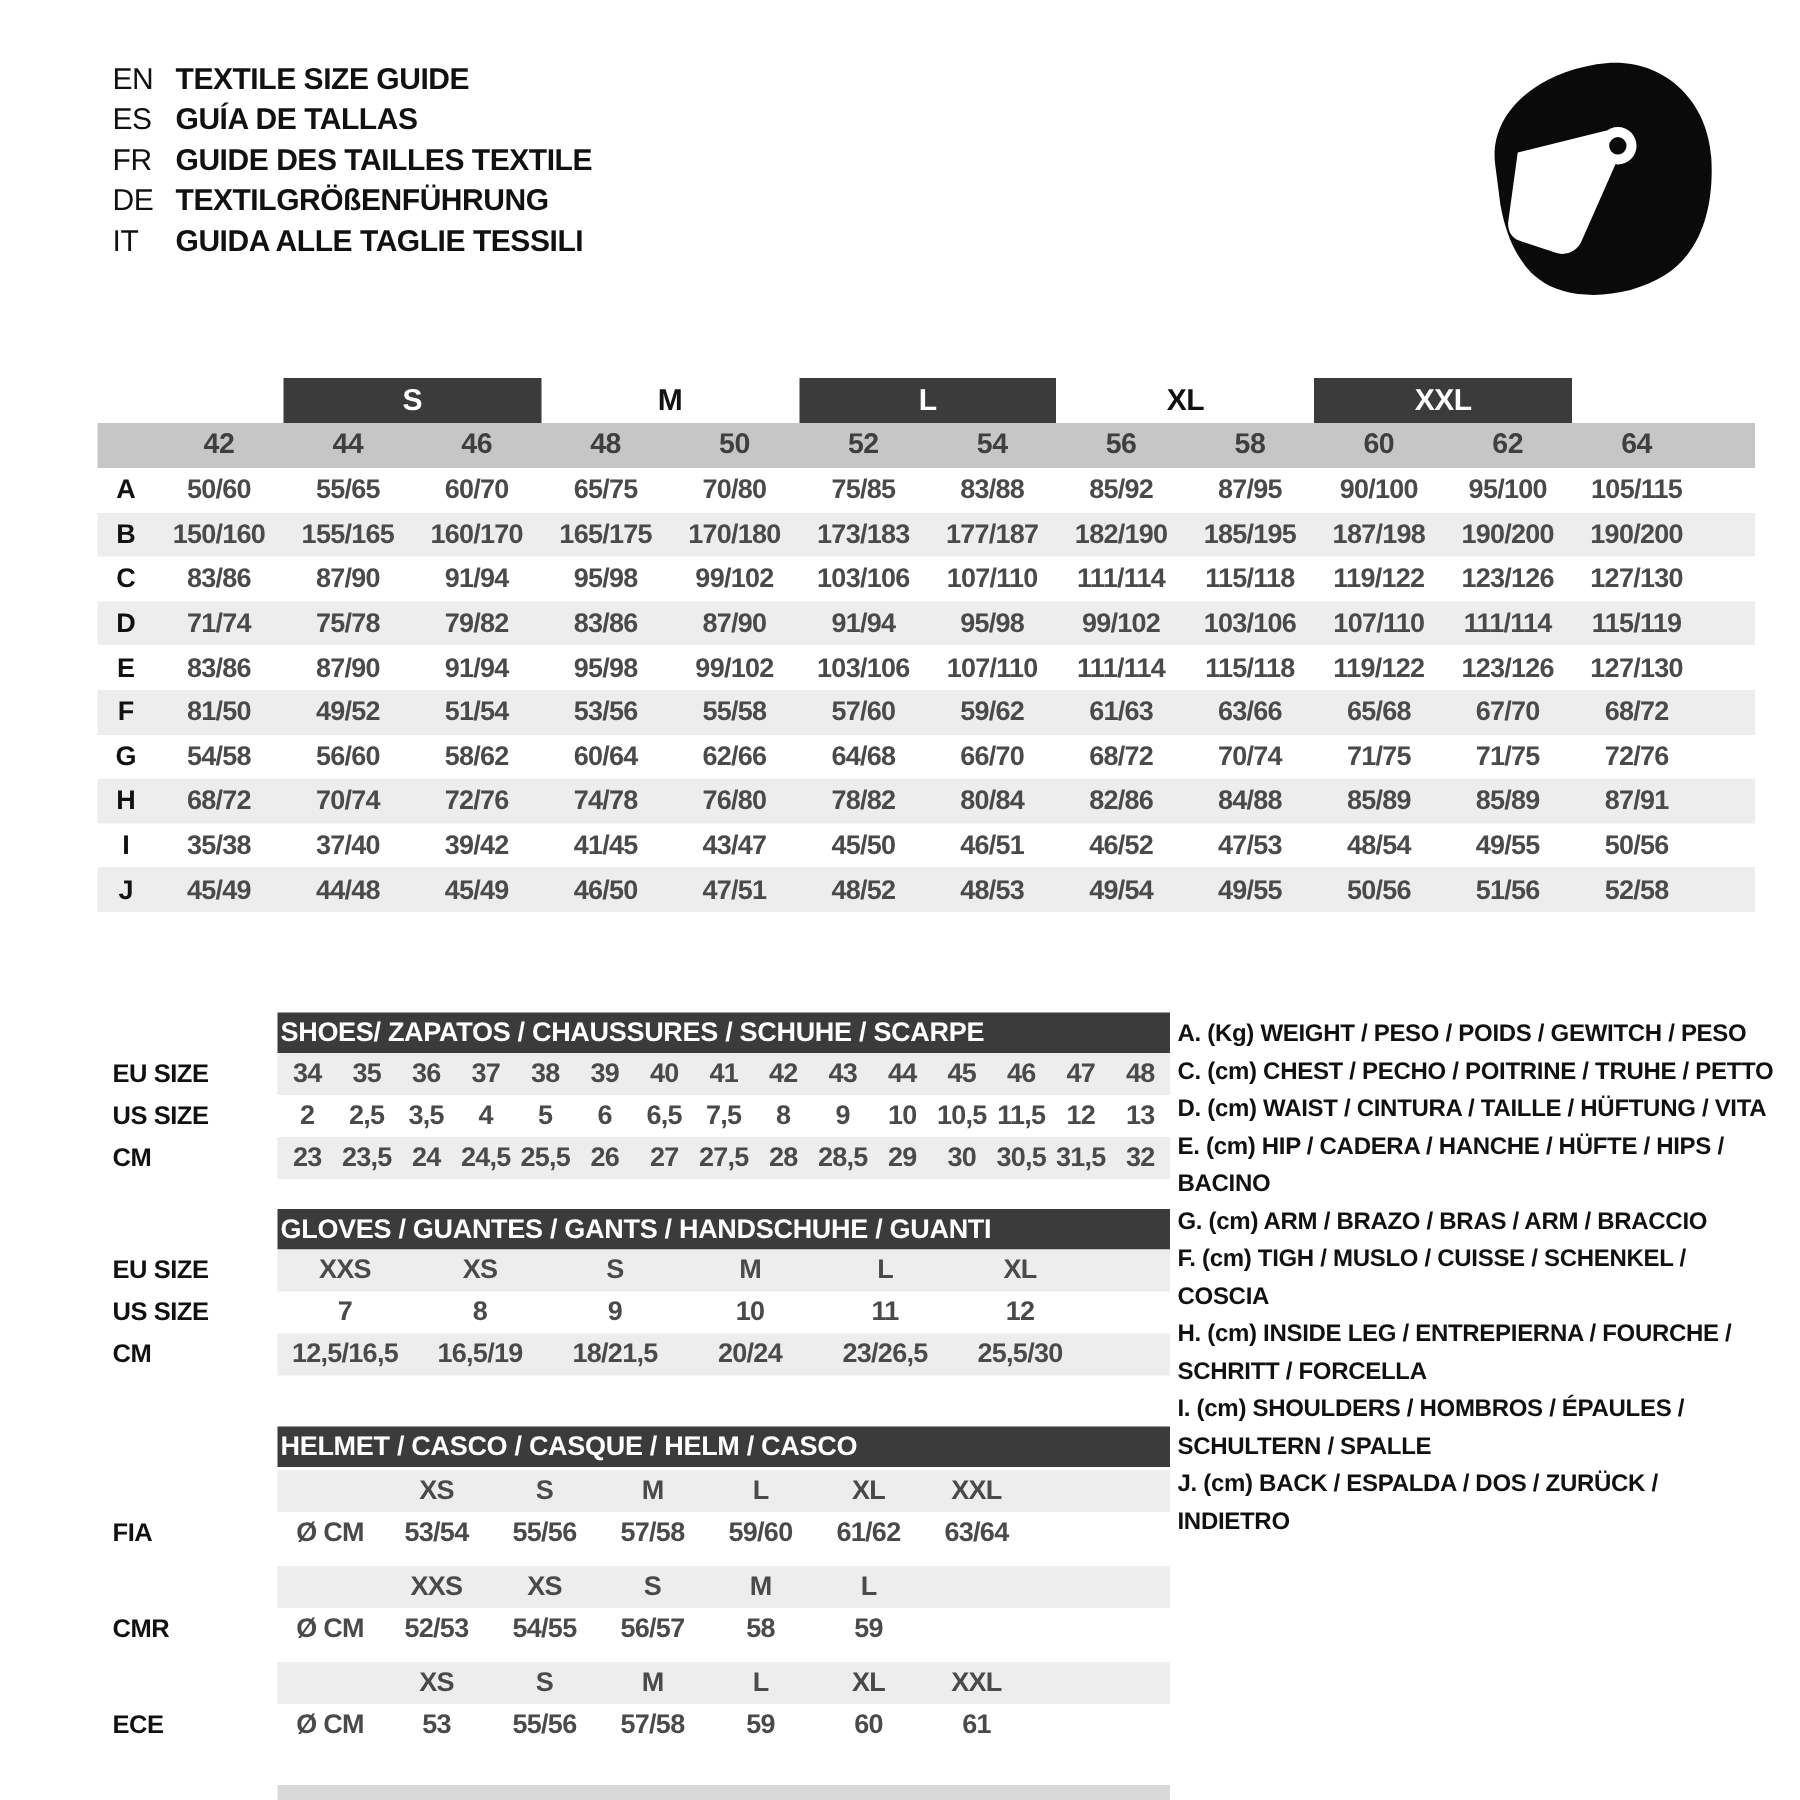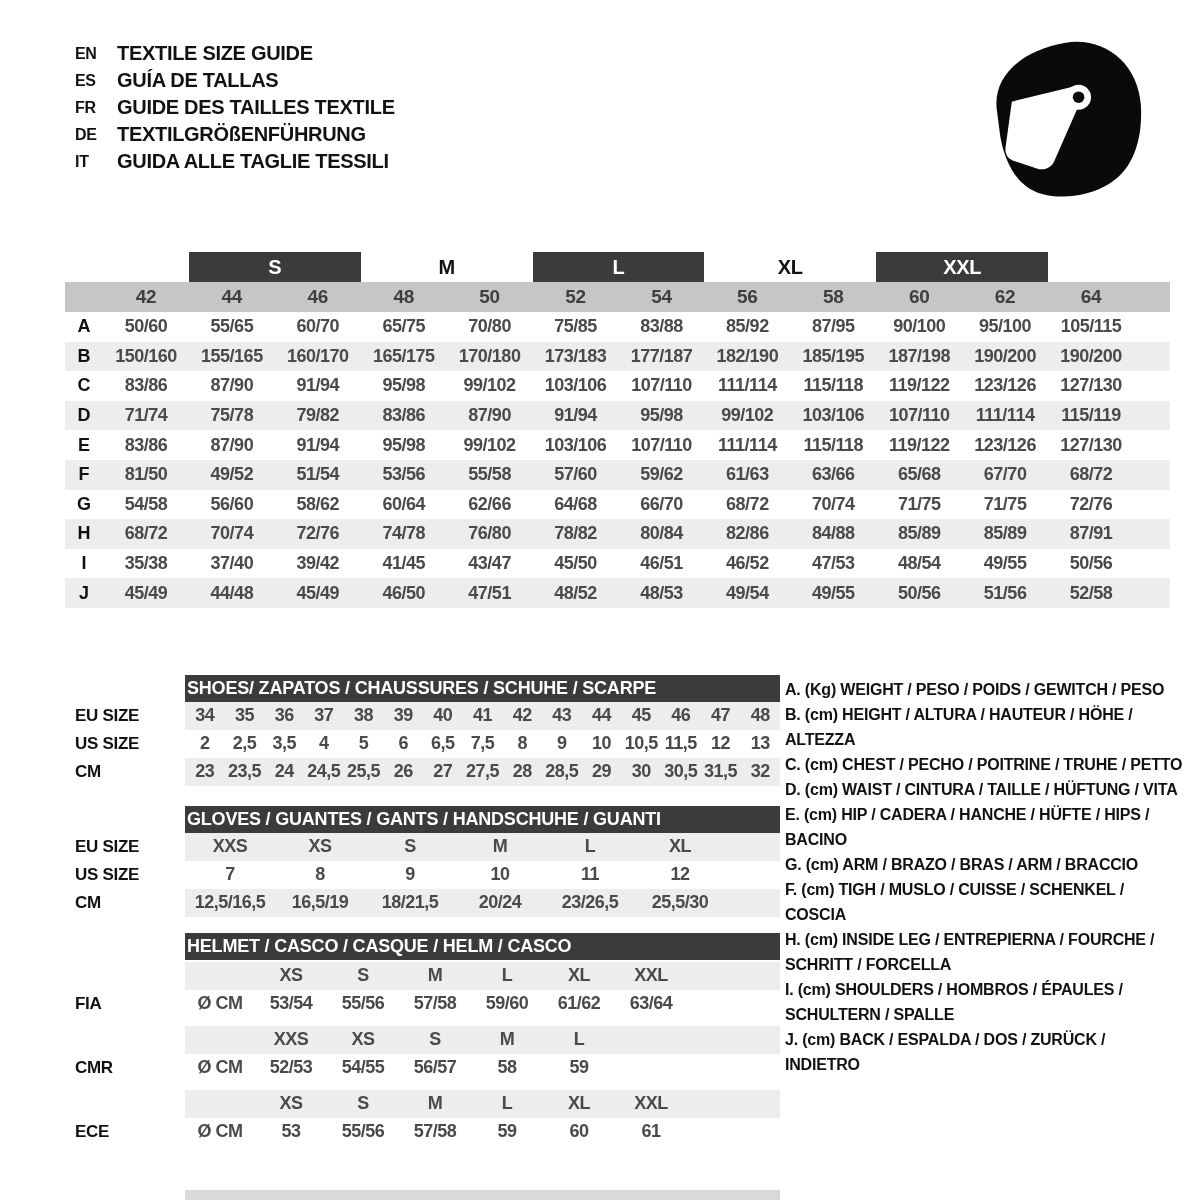--- a/index.html
+++ b/index.html
@@ -10,21 +10,21 @@
   body{
     width:1200px; height:1200px; background:#ffffff; overflow:hidden;
     font-family:"Liberation Sans","DejaVu Sans",sans-serif;
     font-stretch:condensed; position:relative;
   }
   .page{position:relative; width:1200px; height:1200px; padding-top:252px;}
 
   
   .langs{position:absolute; top:40px; left:75px;}
   .lang-row{display:flex; line-height:27px;}
-  .lang-code{width:42px; font-weight:700; font-size:16px; color:var(--heading-text); letter-spacing:-0.3px;}
+  .lang-code{width:42px; font-weight:400; font-size:20px; color:var(--heading-text); letter-spacing:-0.3px;}
   .lang-text{font-weight:700; font-size:20px; color:var(--heading-text); letter-spacing:-0.3px;}
   .helmet-logo{position:absolute; top:34px; right:42px; width:182px; height:178px;}
 
   
   .textile{margin-left:65px; width:1105px;}
   .grid13{display:grid; grid-template-columns:38px repeat(12,1fr); padding-right:36px;}
   .size-groups{height:30px;}
   .sg{display:flex; align-items:center; justify-content:center;
       font-size:20px; font-weight:700; color:var(--heading-text); letter-spacing:-0.3px;}
   .sg.dark{background:var(--dark-bar); color:var(--bar-text);}
@@ -34,21 +34,21 @@
   .trows .trow:nth-child(even){background:var(--row-stripe);}
   .rletter{display:flex; align-items:center; justify-content:center;
       font-size:18px; font-weight:700; color:var(--heading-text);}
   .tcell{text-align:center; font-size:18px; font-weight:700; color:var(--value-text);
       white-space:nowrap; letter-spacing:-0.5px;}
 
   
   .midzone{margin-left:65px; margin-top:67px; display:flex; align-items:flex-start;}
   .subcol{width:715px;}
   .subtable{width:715px;}
-  .gap20{margin-top:20px;} .gap30{margin-top:16px;}
+  .gap20{margin-top:20px;} .gap30{margin-top:34px;}
   .st-row{display:flex; height:28px;}
   .bar-row{height:27px;}
   .st-label{width:120px; padding-left:10px; display:flex; align-items:center;
       font-size:17px; font-weight:700; color:var(--heading-text); letter-spacing:-0.3px; white-space:nowrap;}
   .st-bar{flex:1; background:var(--dark-bar); color:var(--bar-text); display:flex; align-items:center;
       padding-left:2px; font-size:18px; font-weight:700; letter-spacing:-0.2px; white-space:nowrap;}
   .st-stripe{flex:1; display:grid; align-items:center;}
   .stripe-gray{background:var(--row-stripe);}
   .cols-shoes{grid-template-columns:repeat(15,1fr);}
   .cols-gloves{grid-template-columns:repeat(6,90px) 1fr;}
@@ -471,21 +471,20 @@
                 <div class="hcell">60</div>
                 <div class="hcell">61</div>
               </div>
           </div>
         </div>
       </div>
     </div>
 
     <div class="legend">
         <div class="legend-item">A. (Kg) WEIGHT / PESO / POIDS / GEWITCH / PESO</div>
-        <div class="legend-item">B. (cm) HEIGHT / ALTURA / HAUTEUR / HÖHE / ALTEZZA</div>
         <div class="legend-item">C. (cm) CHEST / PECHO / POITRINE / TRUHE / PETTO</div>
         <div class="legend-item">D. (cm) WAIST / CINTURA / TAILLE / HÜFTUNG / VITA</div>
         <div class="legend-item">E. (cm) HIP / CADERA / HANCHE / HÜFTE / HIPS / BACINO</div>
         <div class="legend-item">G. (cm) ARM / BRAZO / BRAS / ARM / BRACCIO</div>
         <div class="legend-item">F. (cm) TIGH / MUSLO / CUISSE / SCHENKEL / COSCIA</div>
         <div class="legend-item">H. (cm) INSIDE LEG / ENTREPIERNA / FOURCHE / SCHRITT / FORCELLA</div>
         <div class="legend-item">I. (cm) SHOULDERS / HOMBROS / ÉPAULES / SCHULTERN / SPALLE</div>
         <div class="legend-item">J. (cm) BACK / ESPALDA / DOS / ZURÜCK / INDIETRO</div>
       </div>
   </div>

